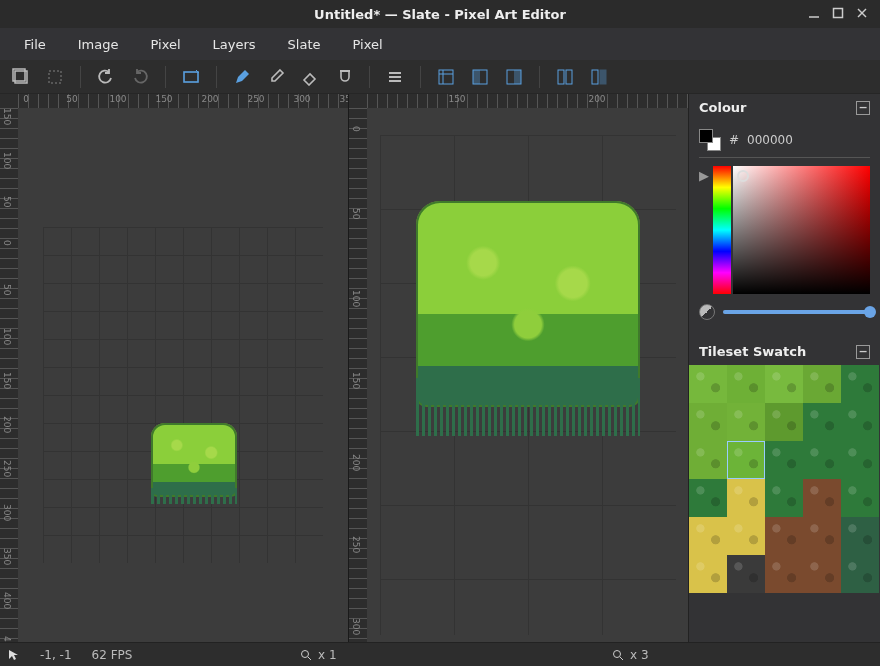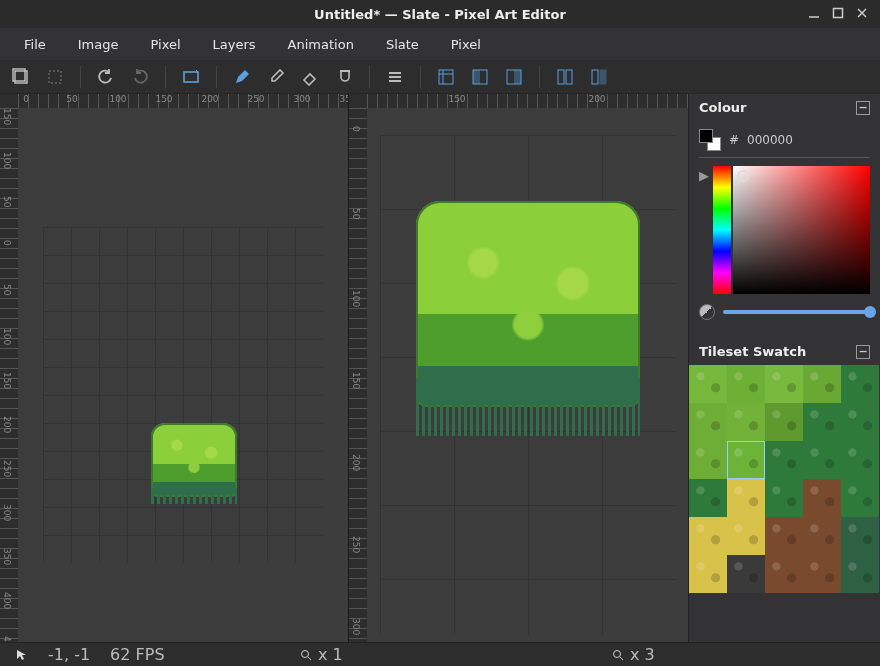--- a/index.html
+++ b/index.html
@@ -98,21 +98,21 @@
      background:linear-gradient(135deg,#bbb 50%, transparent 50%);}
   .alpha-track{flex:1;height:4px;background:#555;border-radius:2px;position:relative;}
   .alpha-fill{position:absolute;left:0;top:0;bottom:0;width:100%;background:#6aa4e6;border-radius:2px;}
   .alpha-thumb{position:absolute;right:-6px;top:-4px;width:12px;height:12px;border-radius:50%;background:#6aa4e6;}
   
   .tileset-body { padding:0; flex:1; overflow:hidden; position:relative; }
   .tileset-grid { display:grid; grid-template-columns:repeat(5,38px); grid-auto-rows:38px; gap:0; }
   .tile { width:38px;height:38px; image-rendering:pixelated; }
   .tile.sel { outline:1px solid #9cf; outline-offset:-1px; }
   
-  .statusbar { position:absolute; left:0; right:0; bottom:0; height:24px; background:#2d2d2d; border-top:1px solid #222; display:flex; align-items:center; padding:0 16px; color:#bbb; font-size:16px; gap:20px; }
+  .statusbar { position:absolute; left:0; right:0; bottom:0; height:24px; background:#2d2d2d; border-top:1px solid #222; display:flex; align-items:center; padding:0 8px; color:#bbb; font-size:12px; gap:20px; }
   .statusbar .spacer { flex:1; }
   .status-item { display:flex; align-items:center; gap:6px; }
   .status-item svg { width:12px;height:12px; }
   .zoom-right { position:absolute; left:612px; }
 </style>
 </head>
 <body>
 
 <div class="titlebar">
   <div class="title">Untitled* — Slate - Pixel Art Editor</div>
@@ -134,21 +134,20 @@
         </svg>
     </span>
   </div>
 </div>
 
 <div class="menubar">
   <div class="menu-item">File</div>
   <div class="menu-item">Image</div>
   <div class="menu-item">Pixel</div>
   <div class="menu-item">Layers</div>
-  <div class="menu-item">Animation</div>
   <div class="menu-item">Slate</div>
   <div class="menu-item">Pixel</div>
 </div>
 
 <div class="toolbar" id="toolbar">
     <div class="tool-btn">
       <svg width="18" height="18" viewBox="0 0 18 18">
         <rect x="3" y="3" width="12" height="12" fill="none" stroke="currentColor" stroke-width="1.5"></rect>
         <rect x="1" y="1" width="12" height="12" fill="none" stroke="currentColor" stroke-width="1.5"></rect>
       </svg>

